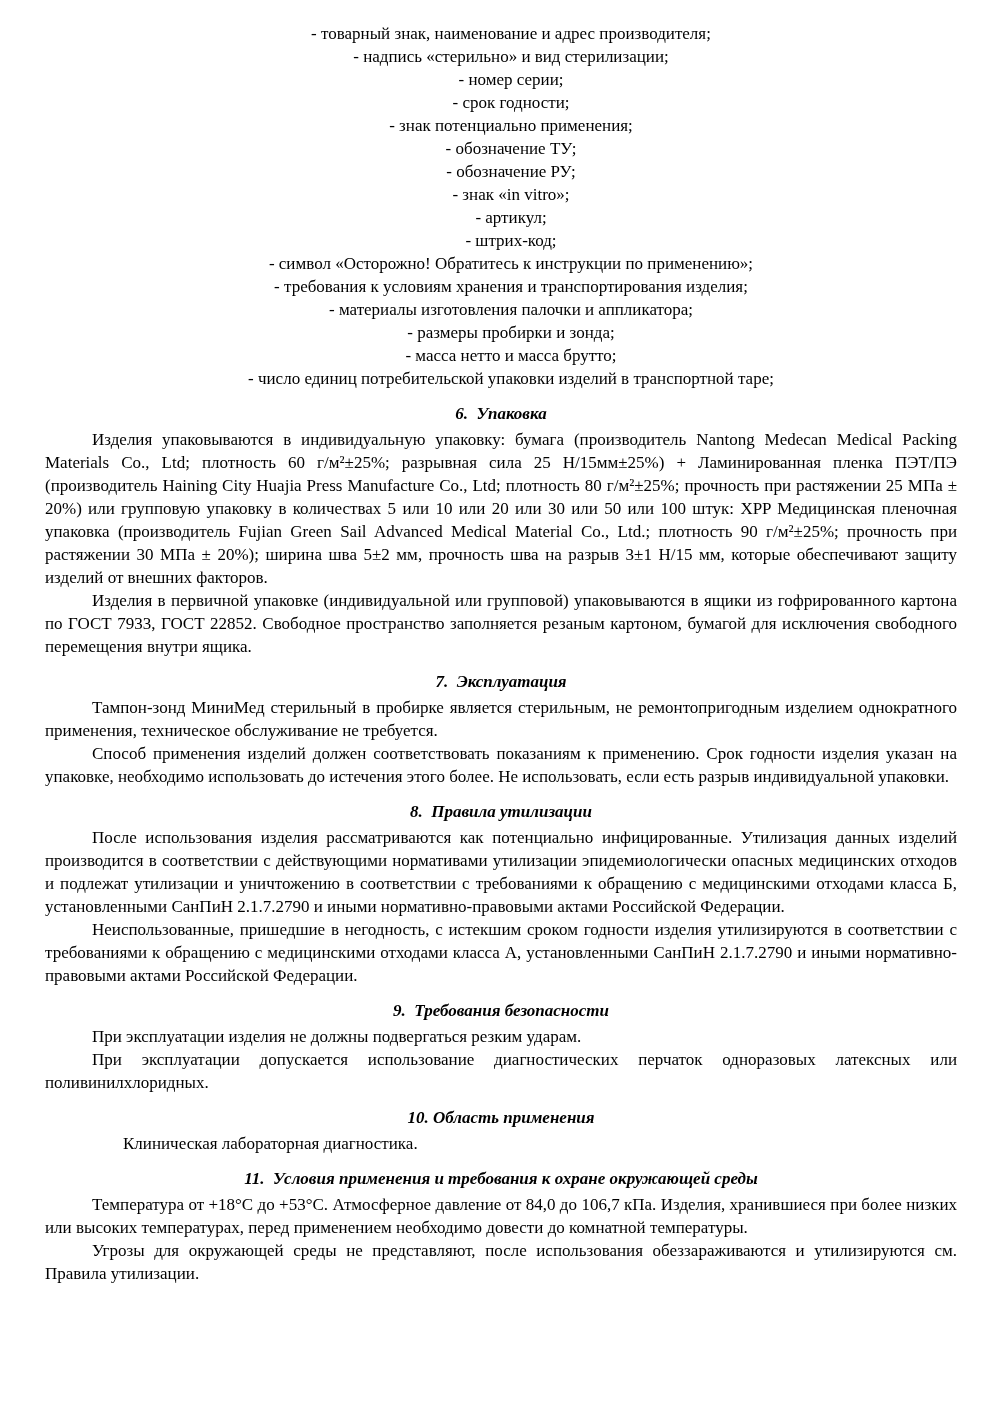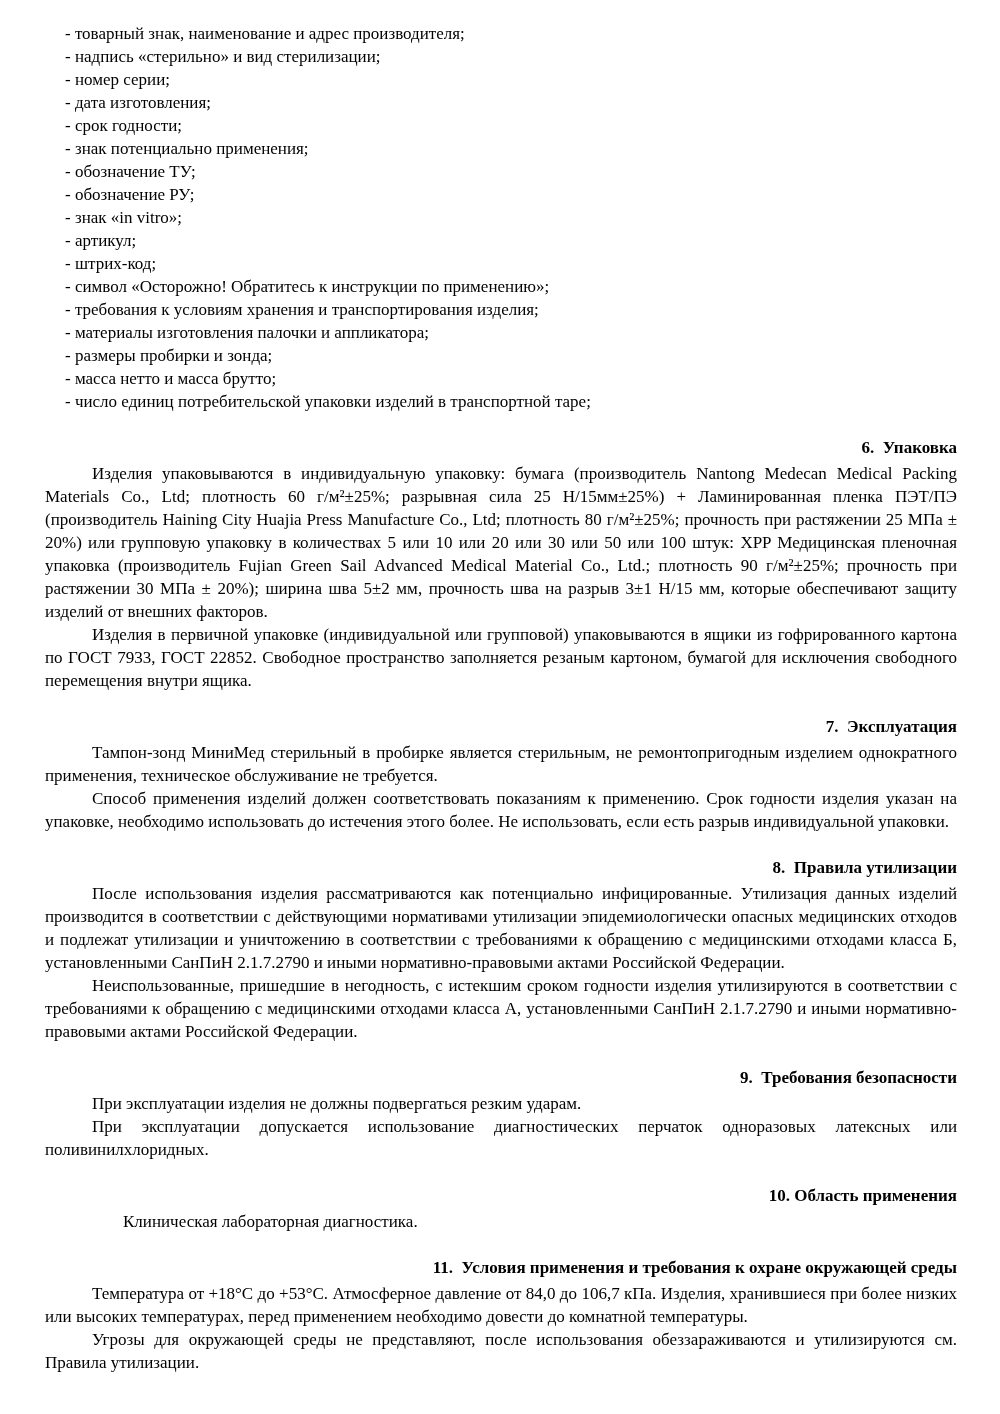--- a/index.html
+++ b/index.html
@@ -10,46 +10,46 @@
     box-sizing: border-box;
     background: #ffffff;
     color: #000000;
     font-family: "Liberation Serif", "DejaVu Serif", serif;
     font-size: 17px;
     line-height: 23px;
     padding: 22px 43px 20px 45px;
     overflow: hidden;
   }
   .dash-list { padding-left: 20px; }
-  .list-line { white-space: nowrap; }
+  .list-line { white-space: nowrap; text-align: center; }
   .heading {
     font-weight: bold;
-    text-align: right;
+    text-align: center;
     font-size: 17px;
     line-height: 23px;
-    margin: 23px 0 3px 0;
+    margin: 12px 0 3px 0;
+    font-style: italic;
   }
   .para {
     margin: 0;
     text-align: justify;
     text-indent: 47px;
     hyphens: manual;
   }
   .para.wide-indent { text-indent: 78px; }
 </style>
 </head>
 <body>
 
 <div class="page">
 
   <div class="dash-list">
     <div class="list-line">- товарный знак, наименование и адрес производителя;</div>
     <div class="list-line">- надпись «стерильно» и вид стерилизации;</div>
     <div class="list-line">- номер серии;</div>
-    <div class="list-line">- дата изготовления;</div>
     <div class="list-line">- срок годности;</div>
     <div class="list-line">- знак потенциально применения;</div>
     <div class="list-line">- обозначение ТУ;</div>
     <div class="list-line">- обозначение РУ;</div>
     <div class="list-line">- знак «in vitro»;</div>
     <div class="list-line">- артикул;</div>
     <div class="list-line">- штрих-код;</div>
     <div class="list-line">- символ «Осторожно! Обратитесь к инструкции по применению»;</div>
     <div class="list-line">- требования к условиям хранения и транспортирования изделия;</div>
     <div class="list-line">- материалы изготовления палочки и аппликатора;</div>

